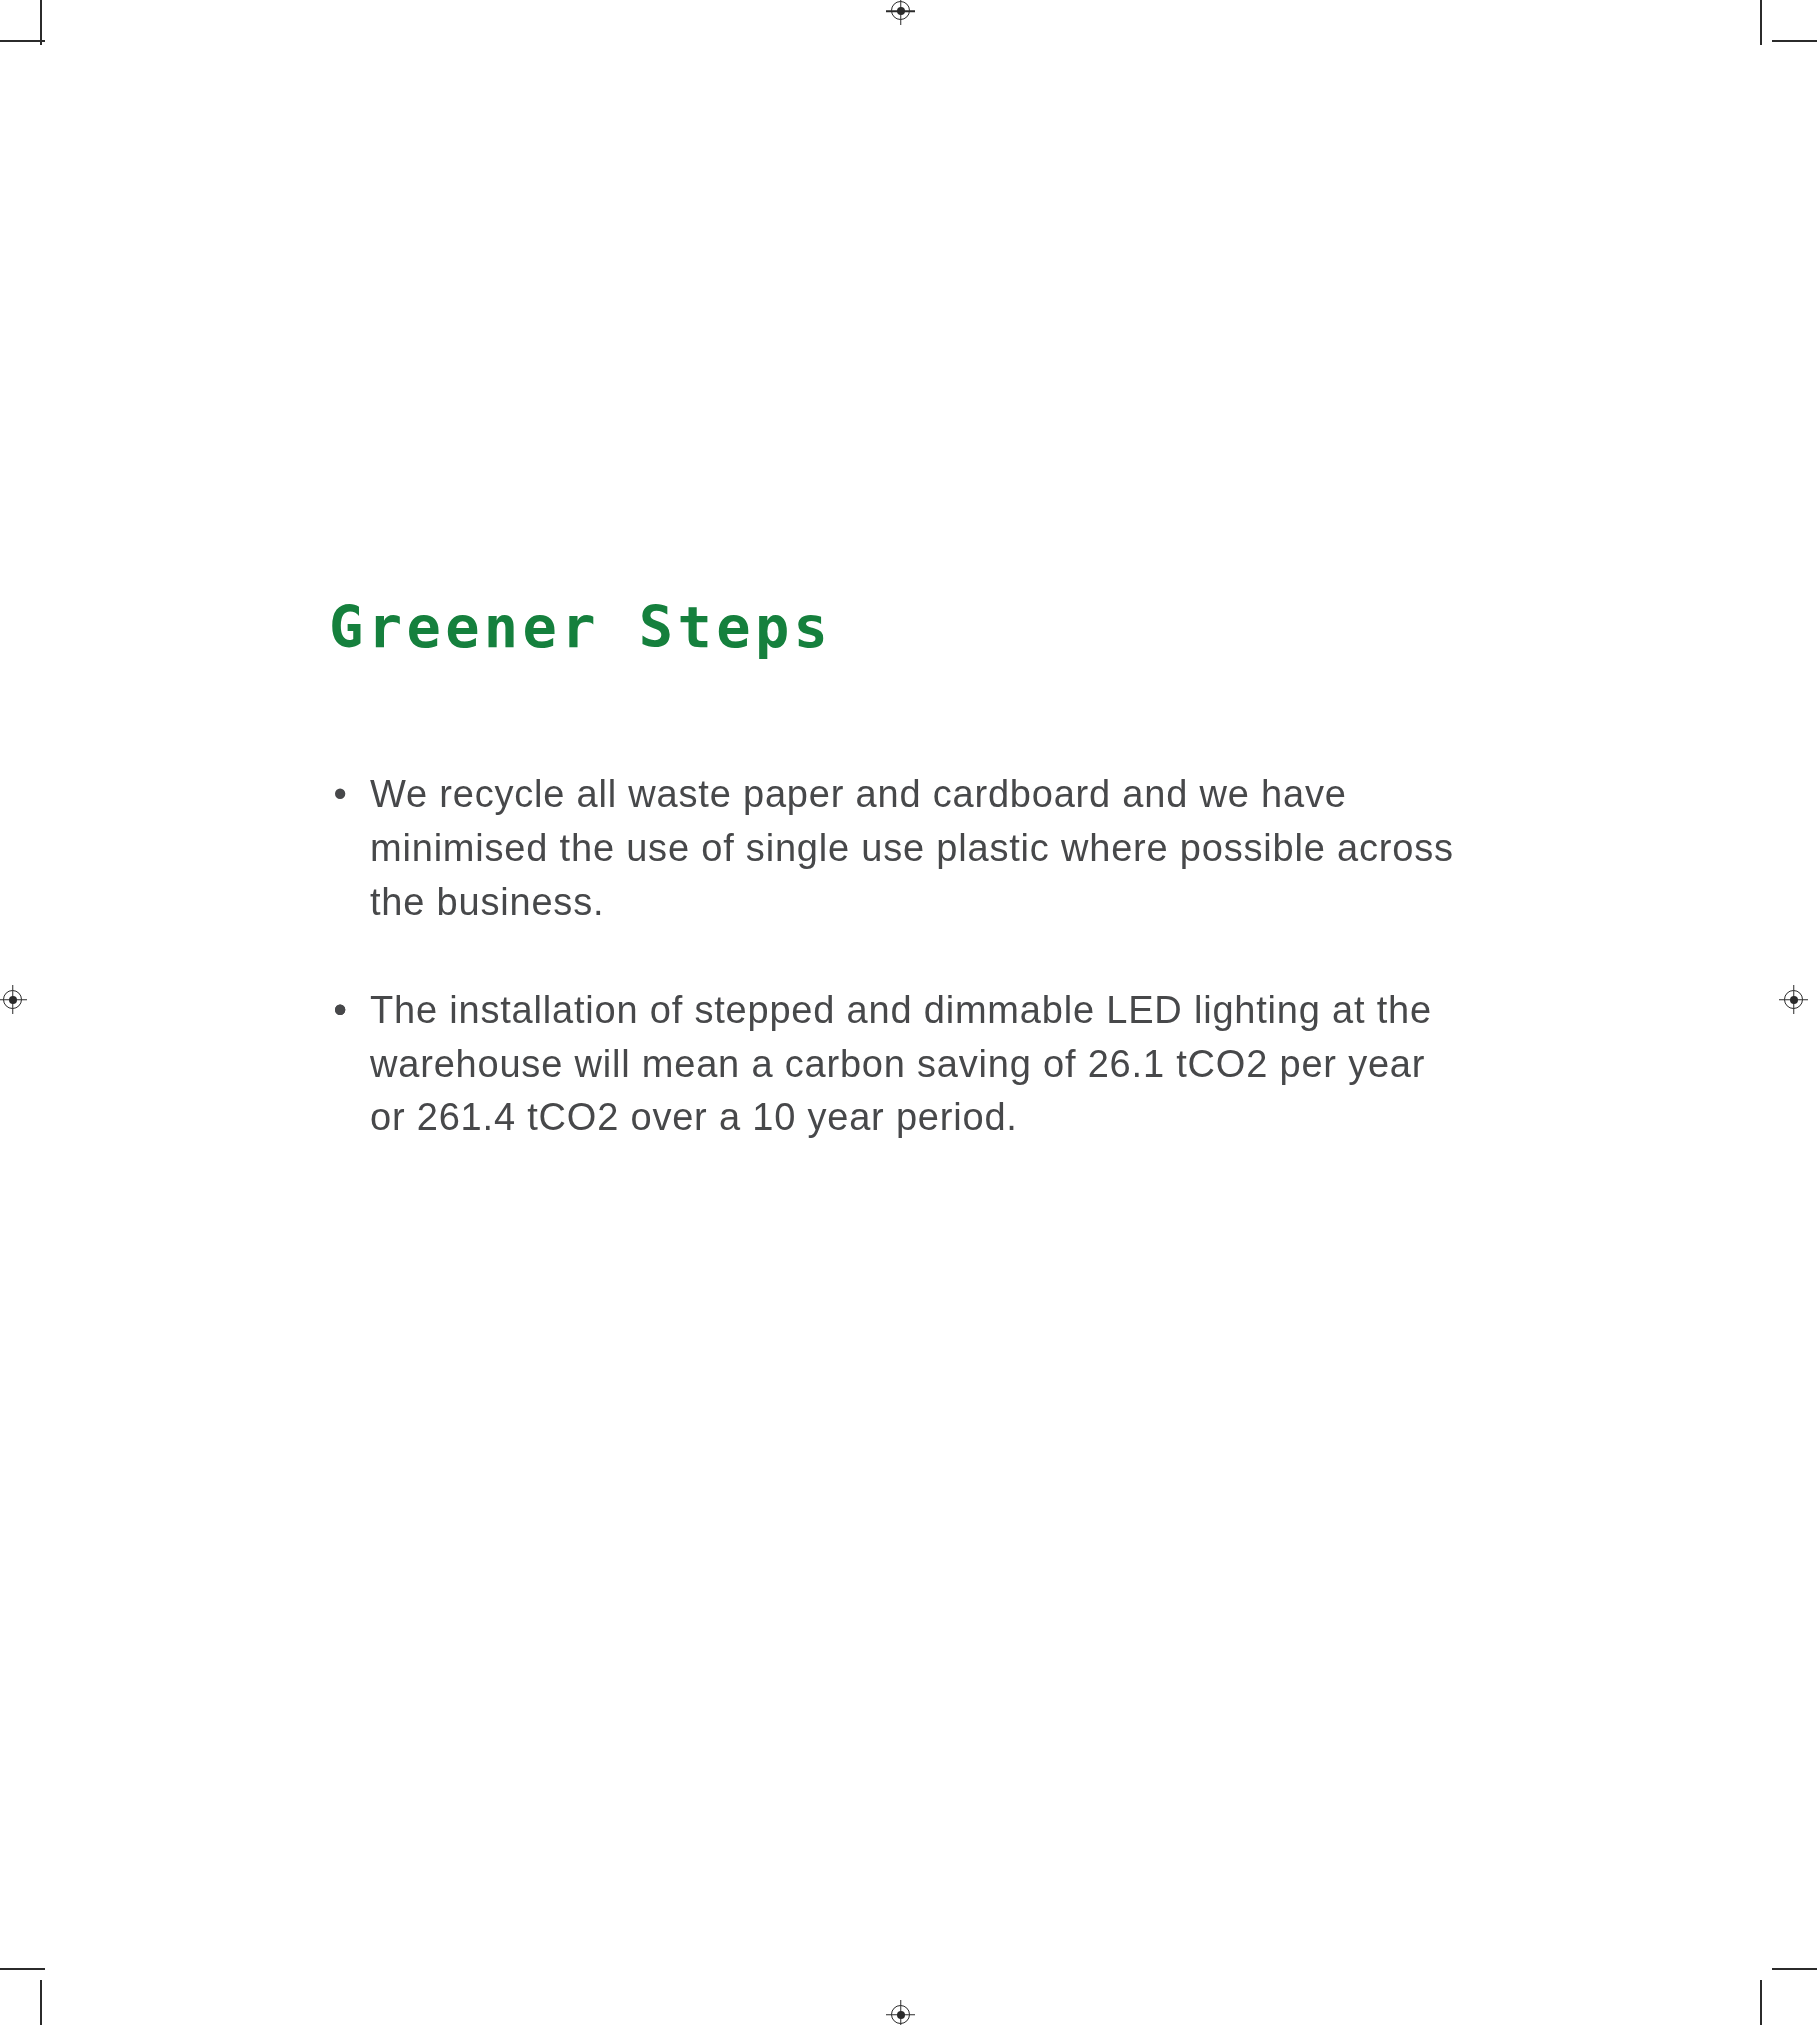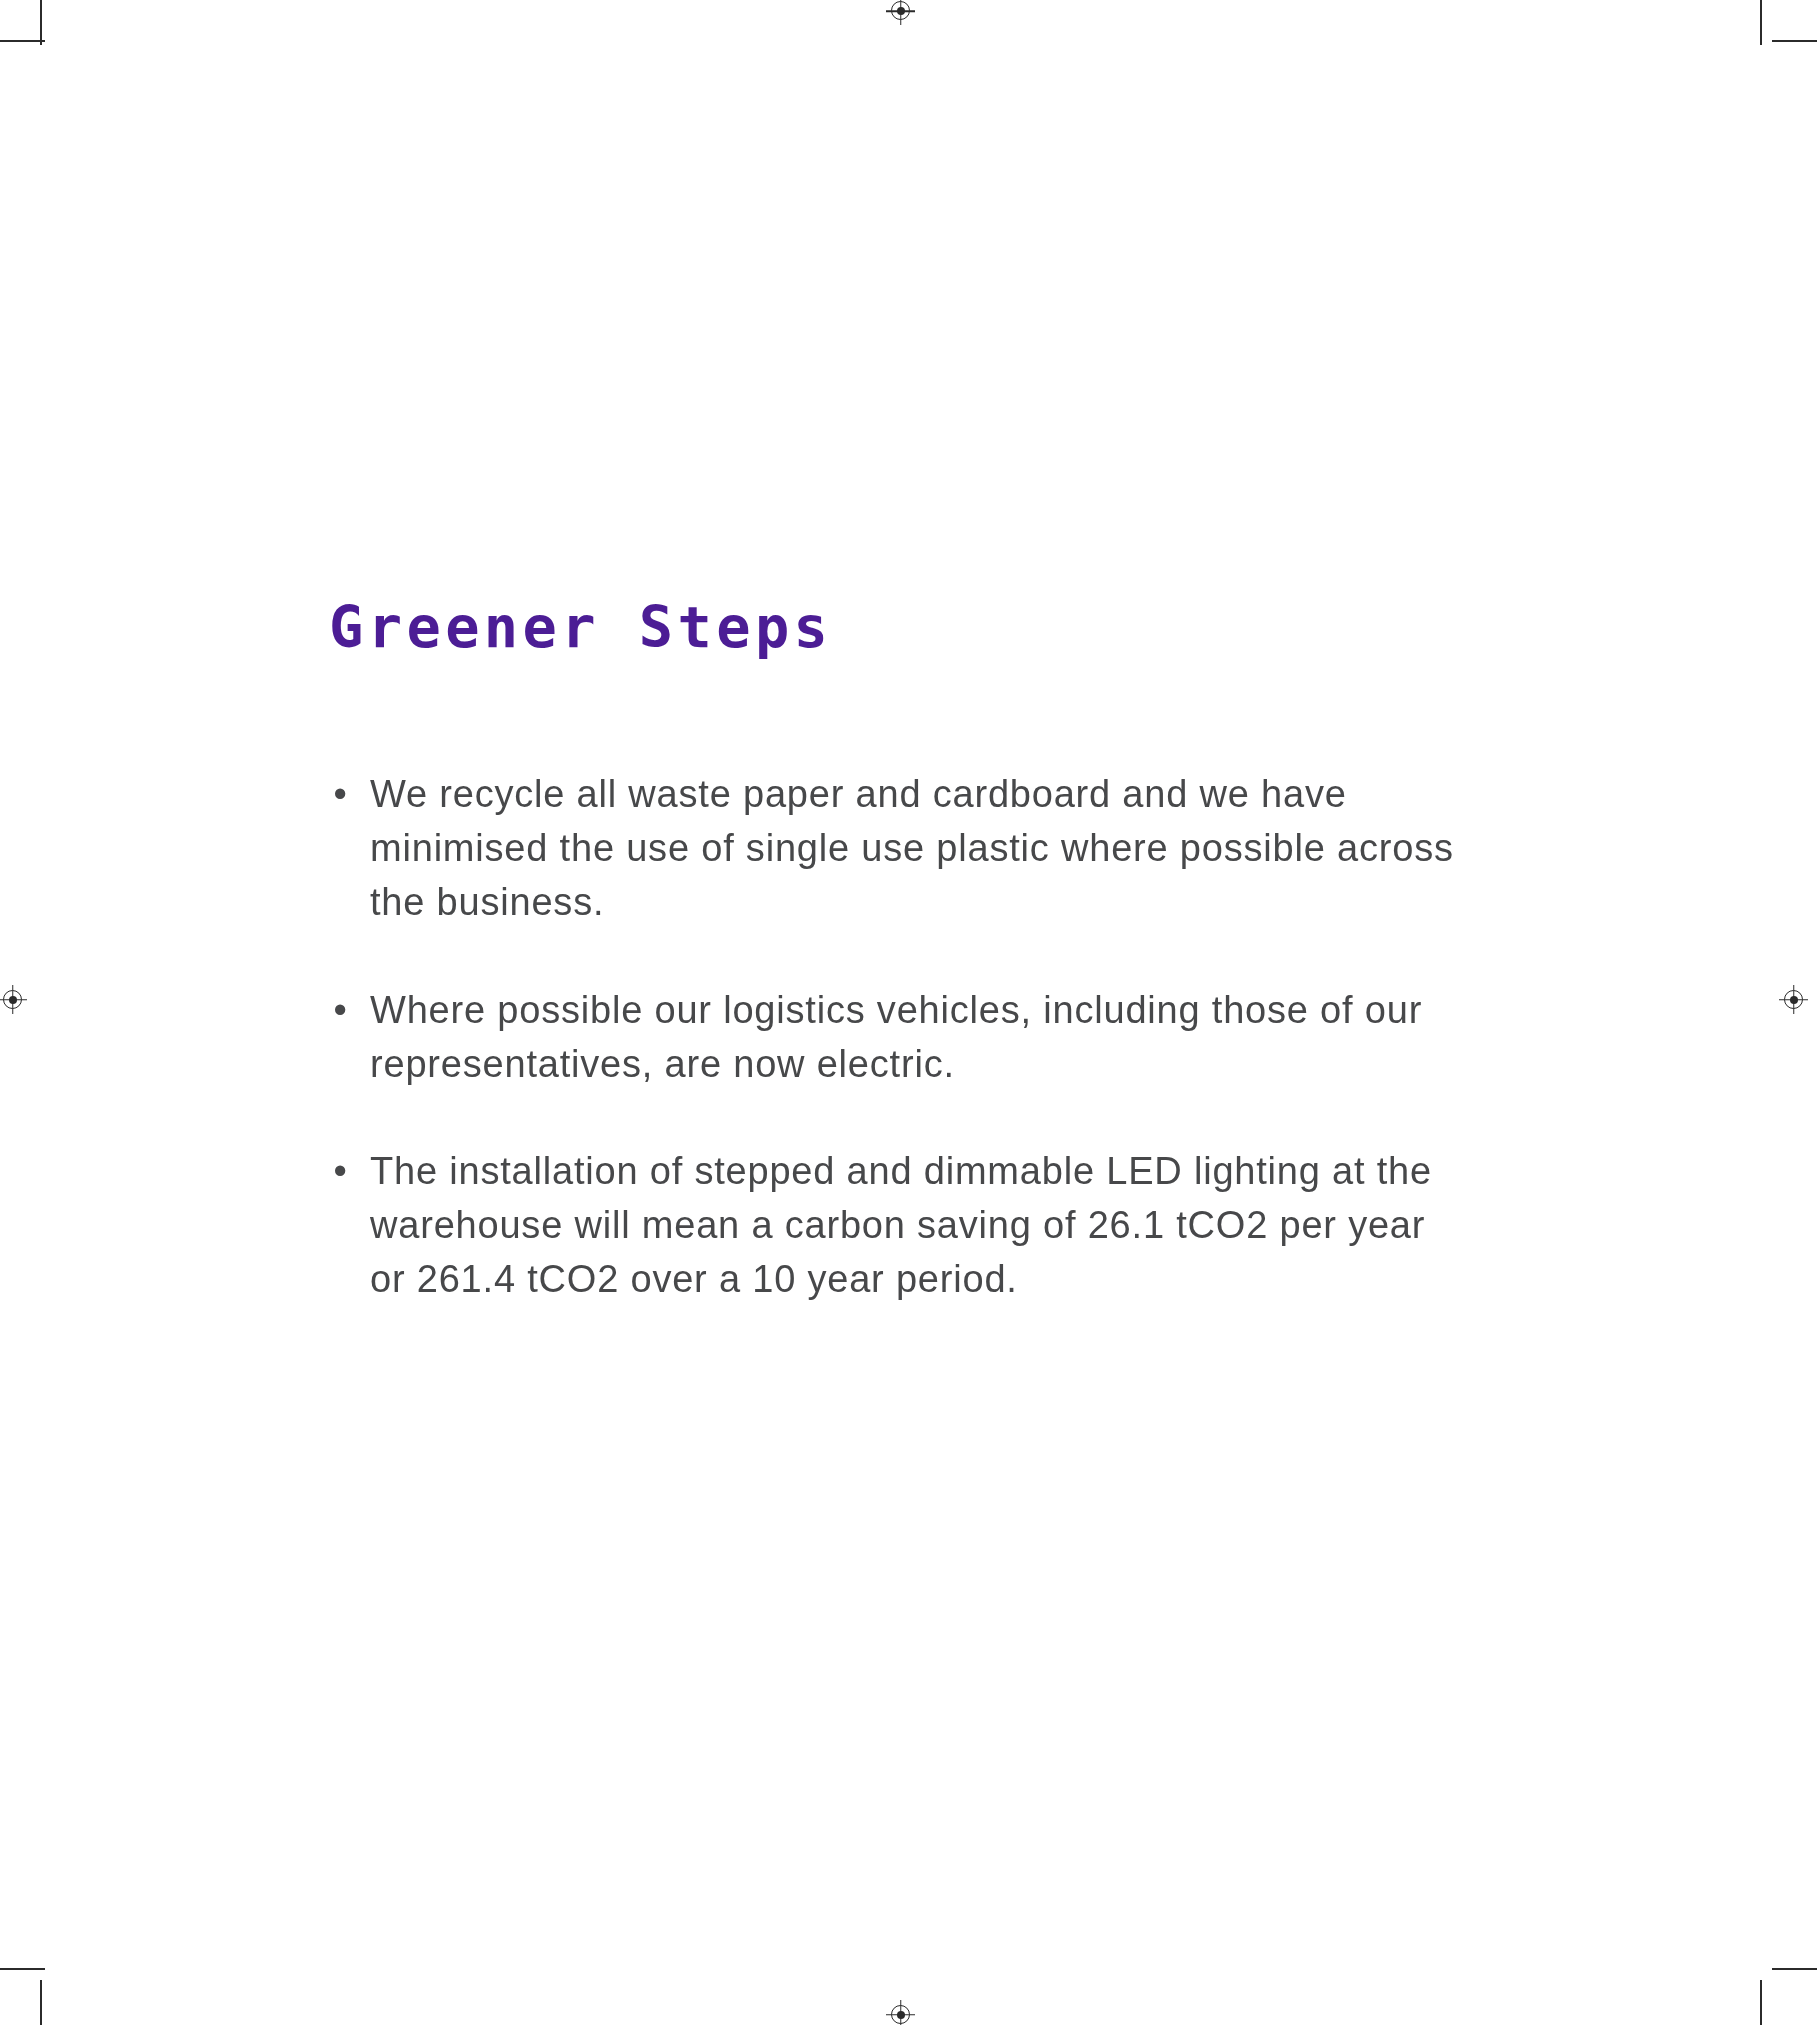--- a/index.html
+++ b/index.html
@@ -74,21 +74,21 @@
     position: absolute;
     left: 329px;
     top: 596px;
     width: 1135px;
   }
 
   .doc-title {
     font-family: "DejaVu Sans Mono", "Liberation Mono", monospace;
     font-size: 57px;
     font-weight: 700;
-    color: #4c1d95;
+    color: #15803d;
     letter-spacing: 4.4px;
     margin: 0 0 109px 0;
     line-height: 1.1;
   }
 
   .bullet-list {
     list-style: none;
     margin: 0;
     padding: 0;
   }
@@ -161,21 +161,20 @@
 
     <ul class="bullet-list">
 
       <li class="bullet-item">
         <span class="bullet-dot">•</span>
         <span>We recycle all waste paper and cardboard and we have minimised the use of single use plastic where possible across the business.</span>
       </li>
 
       <li class="bullet-item">
         <span class="bullet-dot">•</span>
-        <span>Where possible our logistics vehicles, including those of our representatives, are now electric.</span>
       </li>
 
       <li class="bullet-item">
         <span class="bullet-dot">•</span>
         <span>The installation of stepped and dimmable LED lighting at the warehouse will mean a carbon saving of 26.1 tCO2 per year or 261.4 tCO2 over a 10 year period.</span>
       </li>
 
     </ul>
   </div>
 </div>

